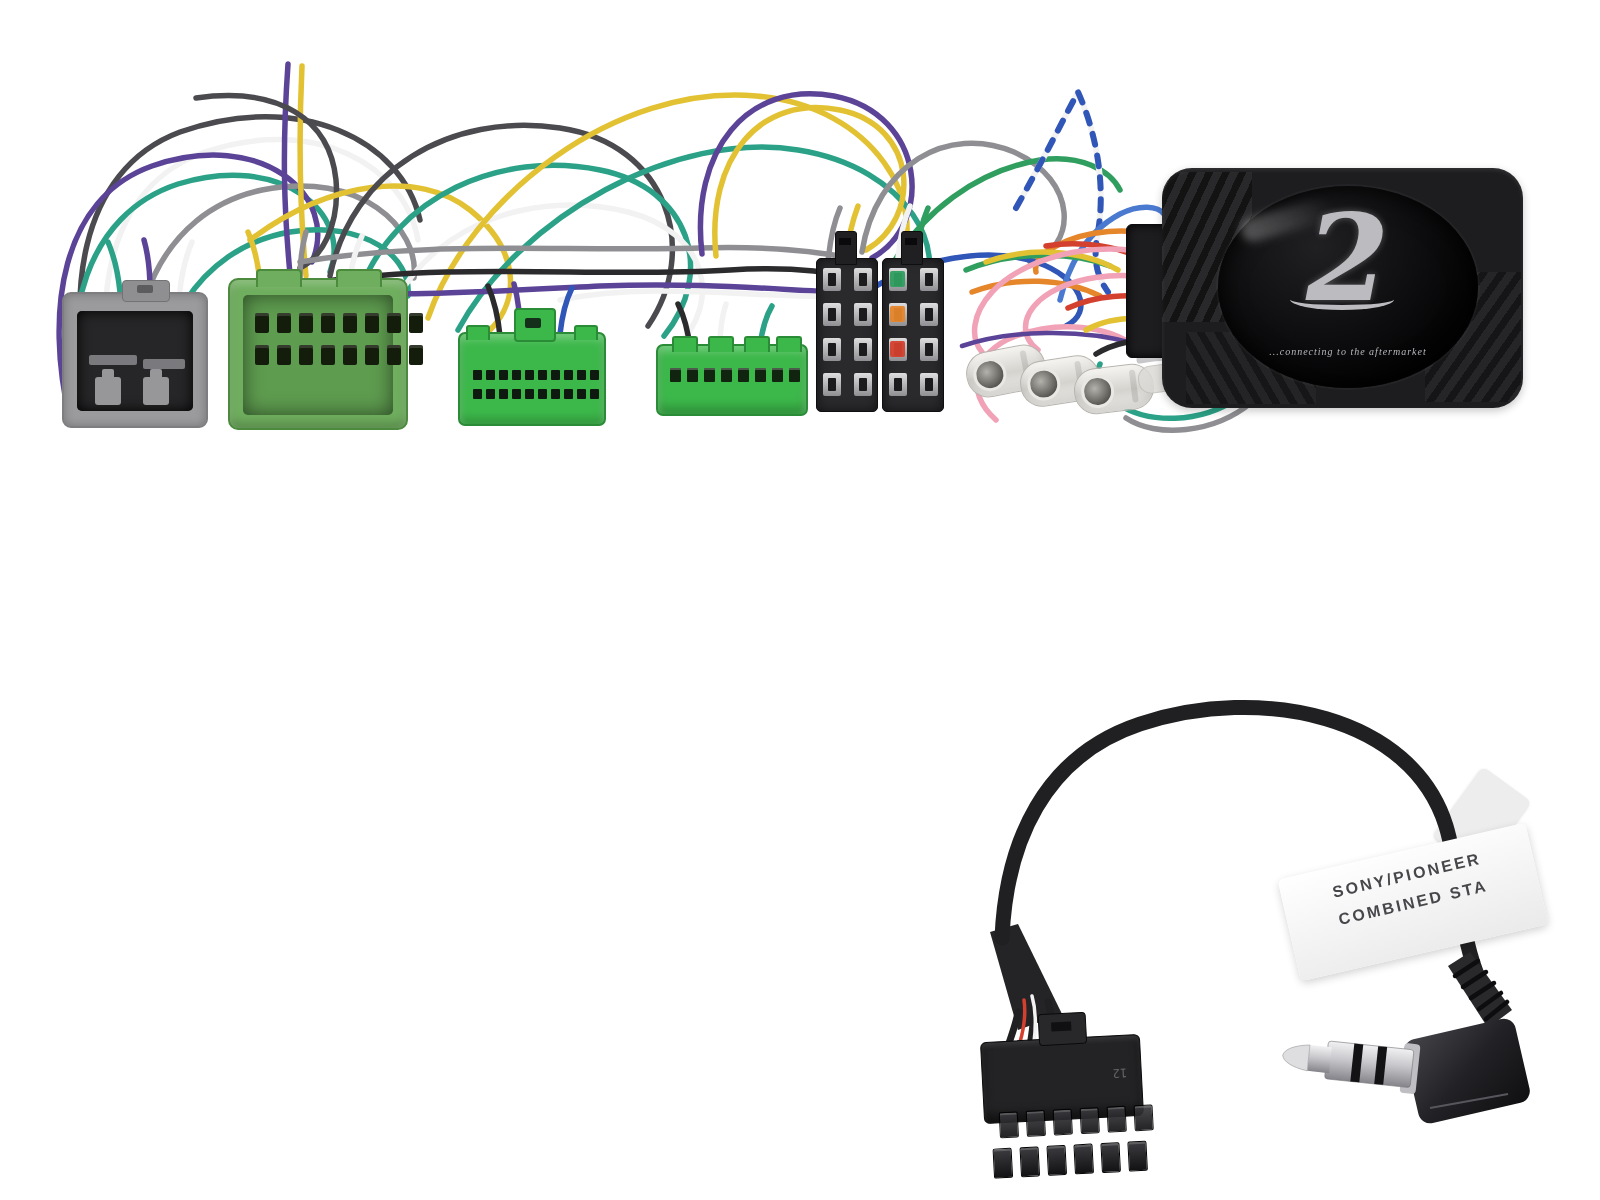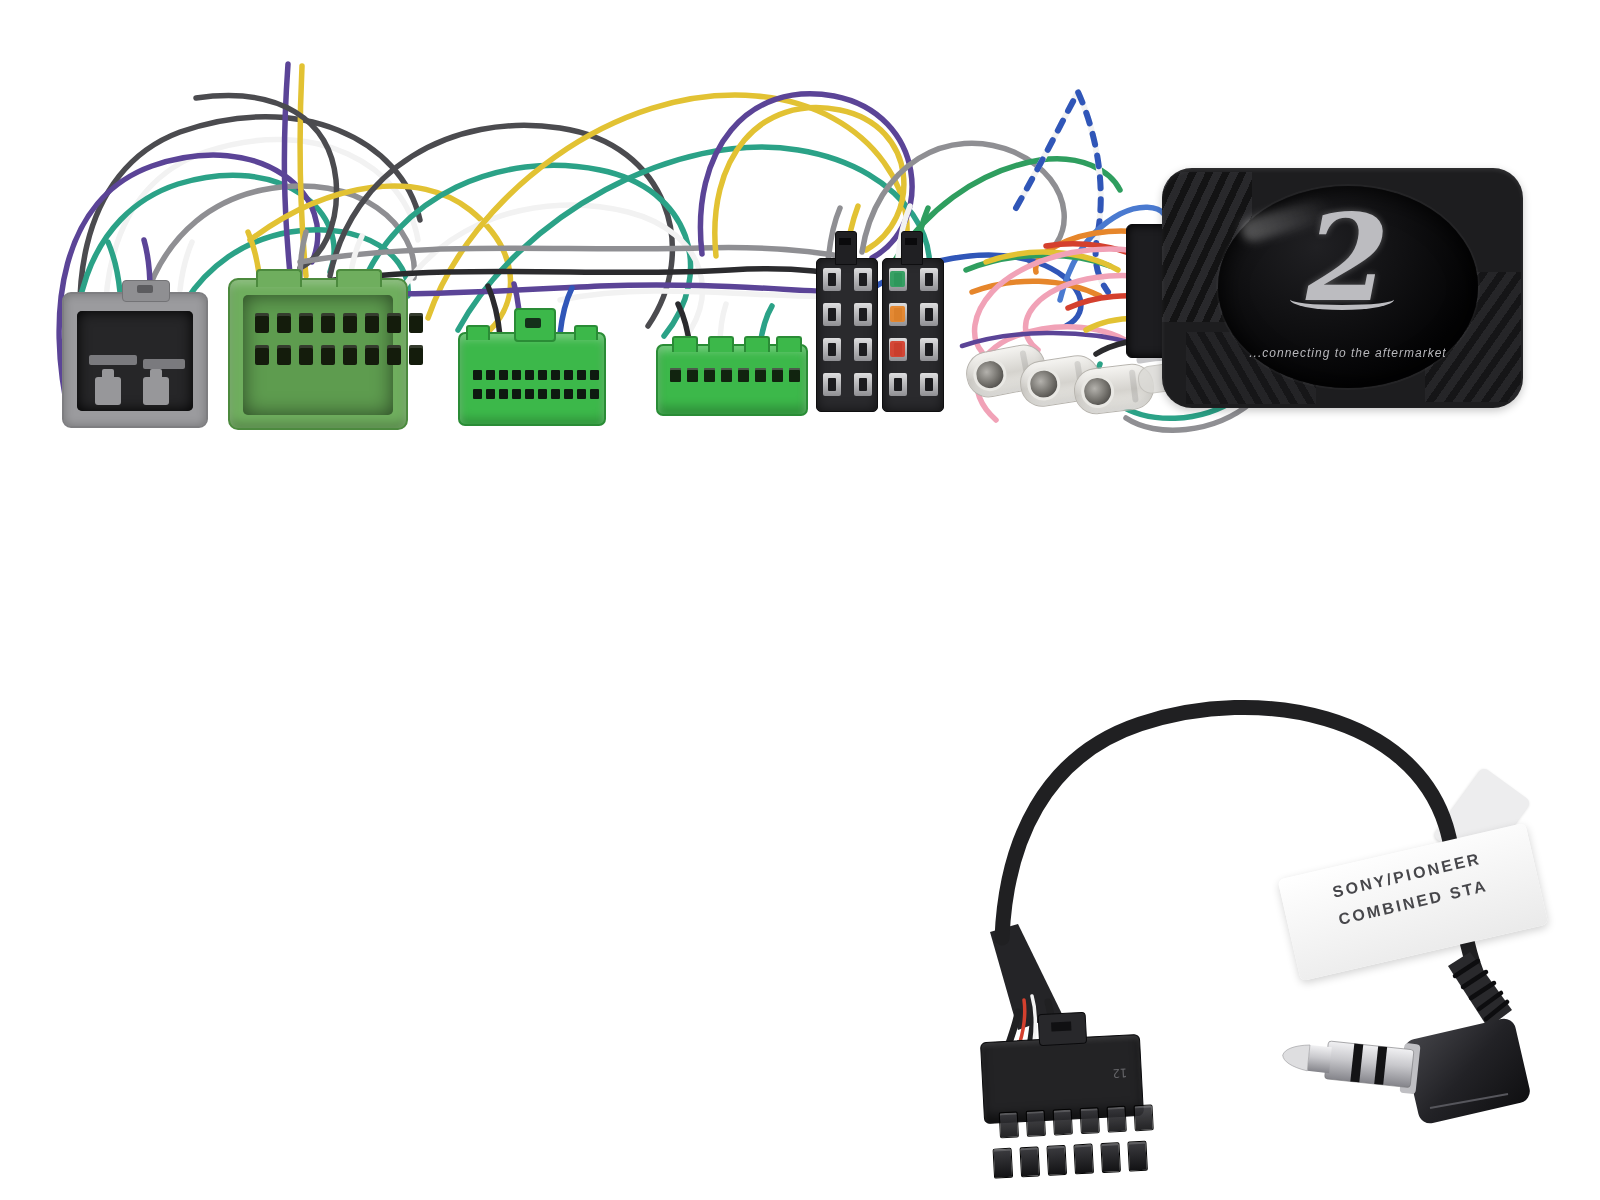--- a/index.html
+++ b/index.html
@@ -93,22 +93,22 @@
        box-shadow:inset 0 0 26px #000, 0 0 0 2px rgba(255,255,255,.03);}
   .panel::before{content:"";position:absolute;left:22px;top:22px;width:92px;height:24px;border-radius:16px;
        background:linear-gradient(90deg,rgba(255,255,255,.30),rgba(255,255,255,0));transform:rotate(-16deg);filter:blur(4px);}
   .logo-num{position:absolute;left:88px;top:6px;font-family:"DejaVu Serif",serif;font-style:italic;font-weight:bold;
        font-size:120px;line-height:1.1;color:#bcbcc0;text-shadow:0 0 7px rgba(255,255,255,.28);}
   .logo-num::after{content:"";position:absolute;left:-16px;bottom:14px;width:104px;height:16px;
        border-bottom:5px solid #bcbcc0;border-radius:50%;}
   .logo-script{position:absolute;left:16px;top:84px;font-family:"DejaVu Serif",serif;font-style:italic;
        font-size:40px;color:#cacace;letter-spacing:2px;text-shadow:0 0 5px rgba(255,255,255,.25);white-space:nowrap;}
   .logo-script sup{font-size:15px;vertical-align:28px;margin-left:4px;}
-  .tagline{position:absolute;left:0;right:0;top:160px;text-align:center;font-family:Liberation Sans, sans-serif;
-       font-style:italic;font-size:12px;color:#b8b8bc;letter-spacing:1px;}
+  .tagline{position:absolute;left:0;right:0;top:160px;text-align:center;font-family:Liberation Serif, serif;
+       font-style:italic;font-size:10px;color:#b8b8bc;letter-spacing:1px;}
   .box-plug{position:absolute;left:1126px;top:224px;width:48px;height:132px;background:#1d1d20;z-index:2;
        border:1px solid #0b0b0d;border-radius:6px;box-shadow:inset 0 0 10px #000;}
 
   
   .fold{position:absolute;left:1452px;top:776px;width:60px;height:86px;background:#ededee;z-index:5;
         border-radius:6px;transform:rotate(36deg);box-shadow:0 1px 3px rgba(0,0,0,.15);}
   .flag{position:absolute;left:1286px;top:850px;width:254px;height:104px;z-index:7;border-radius:6px;
         background:linear-gradient(175deg,#ffffff,#eaeaea);transform:rotate(-13deg);
         box-shadow:0 3px 8px rgba(0,0,0,.18);text-align:center;}
   .flag-line{margin-top:16px;font-size:16px;font-weight:600;color:#47474b;letter-spacing:2.5px;white-space:nowrap;}

